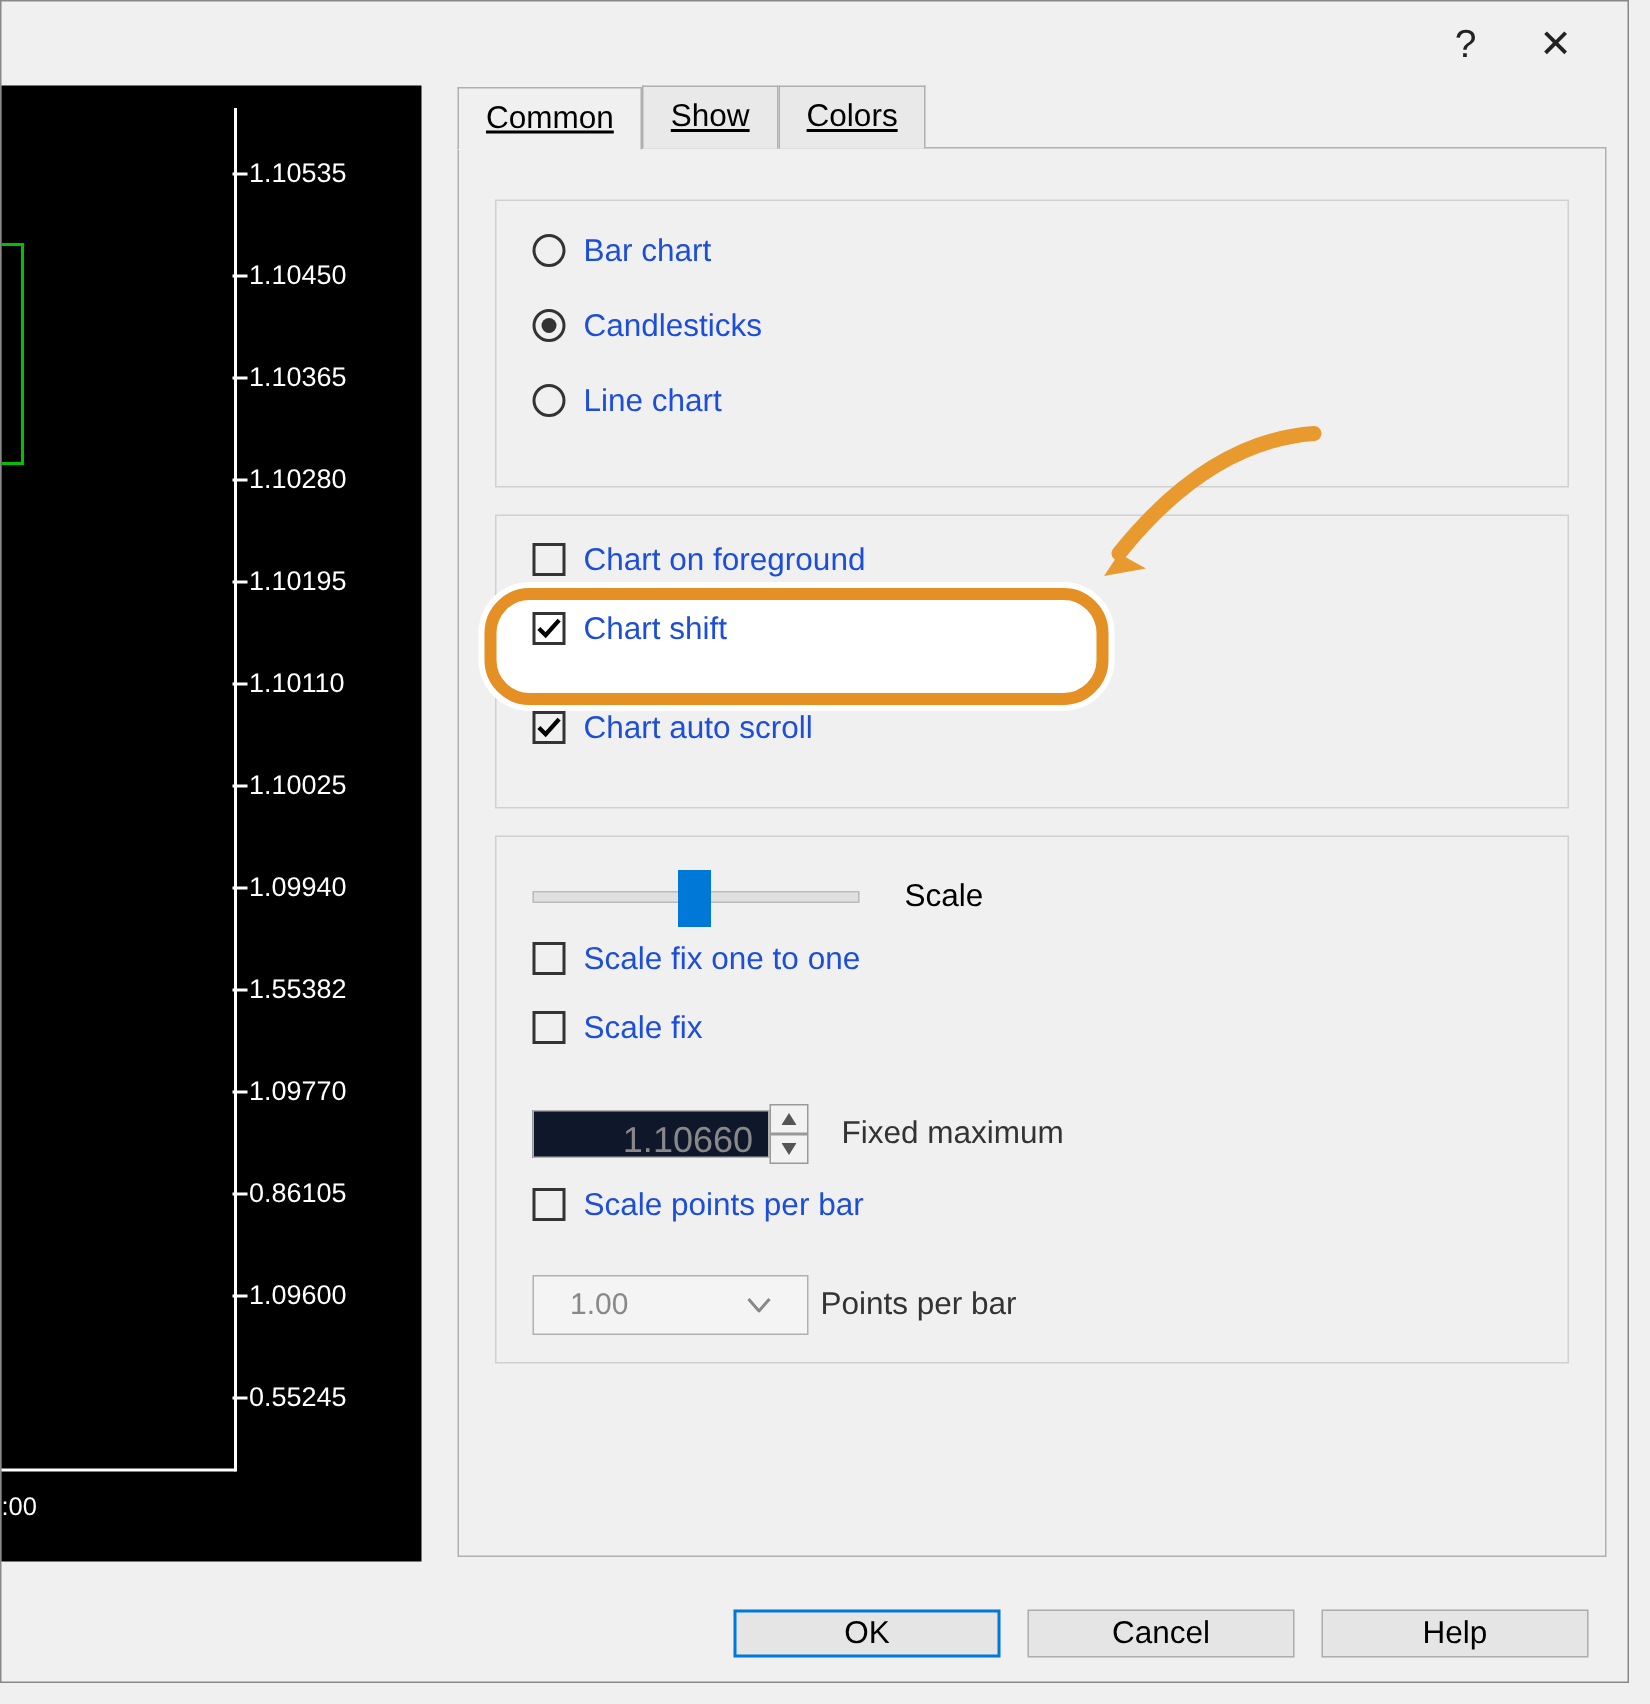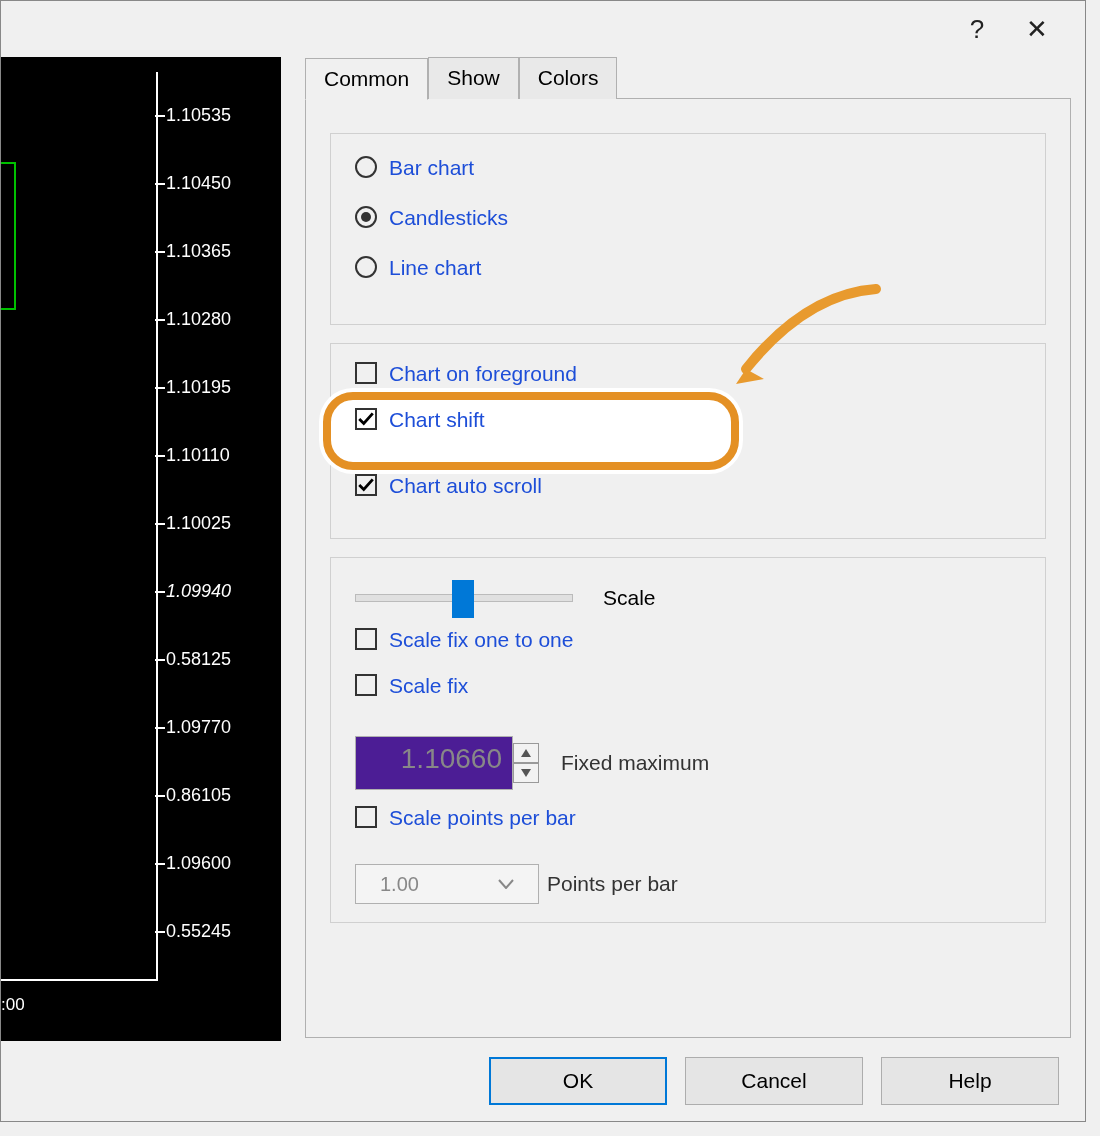--- a/index.html
+++ b/index.html
@@ -102,20 +102,21 @@
     position: relative;
     z-index: 2;
   }
   .tab {
     padding: 8px 18px;
     background: #f0f0f0;
     border: 1px solid #b0b0b0;
     border-bottom: none;
     margin-right: 0;
     font-size: 21px;
+    text-decoration: underline;
   }
   .tab.active {
     background: #f0f0f0;
     border-bottom: 1px solid #f0f0f0;
     position: relative;
     top: 1px;
   }
   .tab:not(.active) {
     background: #e9e9e9;
   }
@@ -214,27 +215,27 @@
   }
   .slider-lbl { font-size: 21px; }
   
   .num-row {
     display: flex;
     align-items: center;
     margin: 16px 0;
     gap: 0;
   }
   .numbox {
-    width: 158px; height: 54px;
+    width: 158px; height: 32px;
     border: 1px solid #b0b0b0;
-    background: #4c1d95;
+    background: #0f172a;
     color: #888;
     text-align: right;
     padding: 6px 10px;
-    font-size: 28px;
+    font-size: 24px;
   }
   .spinner {
     display: flex;
     flex-direction: column;
     margin-right: 14px;
   }
   .spin-btn {
     width: 26px; height: 20px;
     border: 1px solid #999;
     background: #f2f2f2;
@@ -259,21 +260,21 @@
   }
   .combo svg { width: 16px; height: 10px; fill: #888; }
   
   .btnbar {
     position: absolute;
     bottom: 16px; right: 26px;
     display: flex;
     gap: 18px;
   }
   .btn {
-    width: 178px; height: 48px;
+    width: 178px; height: 32px;
     background: #e5e5e5;
     border: 1px solid #adadad;
     display: flex;
     align-items: center;
     justify-content: center;
     font-size: 21px;
   }
   .btn.primary {
     border: 2px solid #0078d7;
   }
@@ -296,22 +297,22 @@
       <div class="axis-hline"></div>
       <div class="green-box"></div>
 
     <div class="tick" style="top: 48px;">1.10535</div>
         <div class="tick" style="top: 116px;">1.10450</div>
         <div class="tick" style="top: 184px;">1.10365</div>
         <div class="tick" style="top: 252px;">1.10280</div>
         <div class="tick" style="top: 320px;">1.10195</div>
         <div class="tick" style="top: 388px;">1.10110</div>
         <div class="tick" style="top: 456px;">1.10025</div>
-        <div class="tick" style="top: 524px; font-style: italic;">1.09940</div>
-        <div class="tick" style="top: 592px;">0.58125</div>
+        <div class="tick" style="top: 524px;">1.09940</div>
+        <div class="tick" style="top: 592px;">1.55382</div>
         <div class="tick" style="top: 660px;">1.09770</div>
         <div class="tick" style="top: 728px;">0.86105</div>
         <div class="tick" style="top: 796px;">1.09600</div>
         <div class="tick" style="top: 864px;">0.55245</div>
         <div class="time-lbl">:00</div>
       </div>
 
     <div class="rpanel">
       <div class="tabs">
         <div class="tab active">Common</div>

